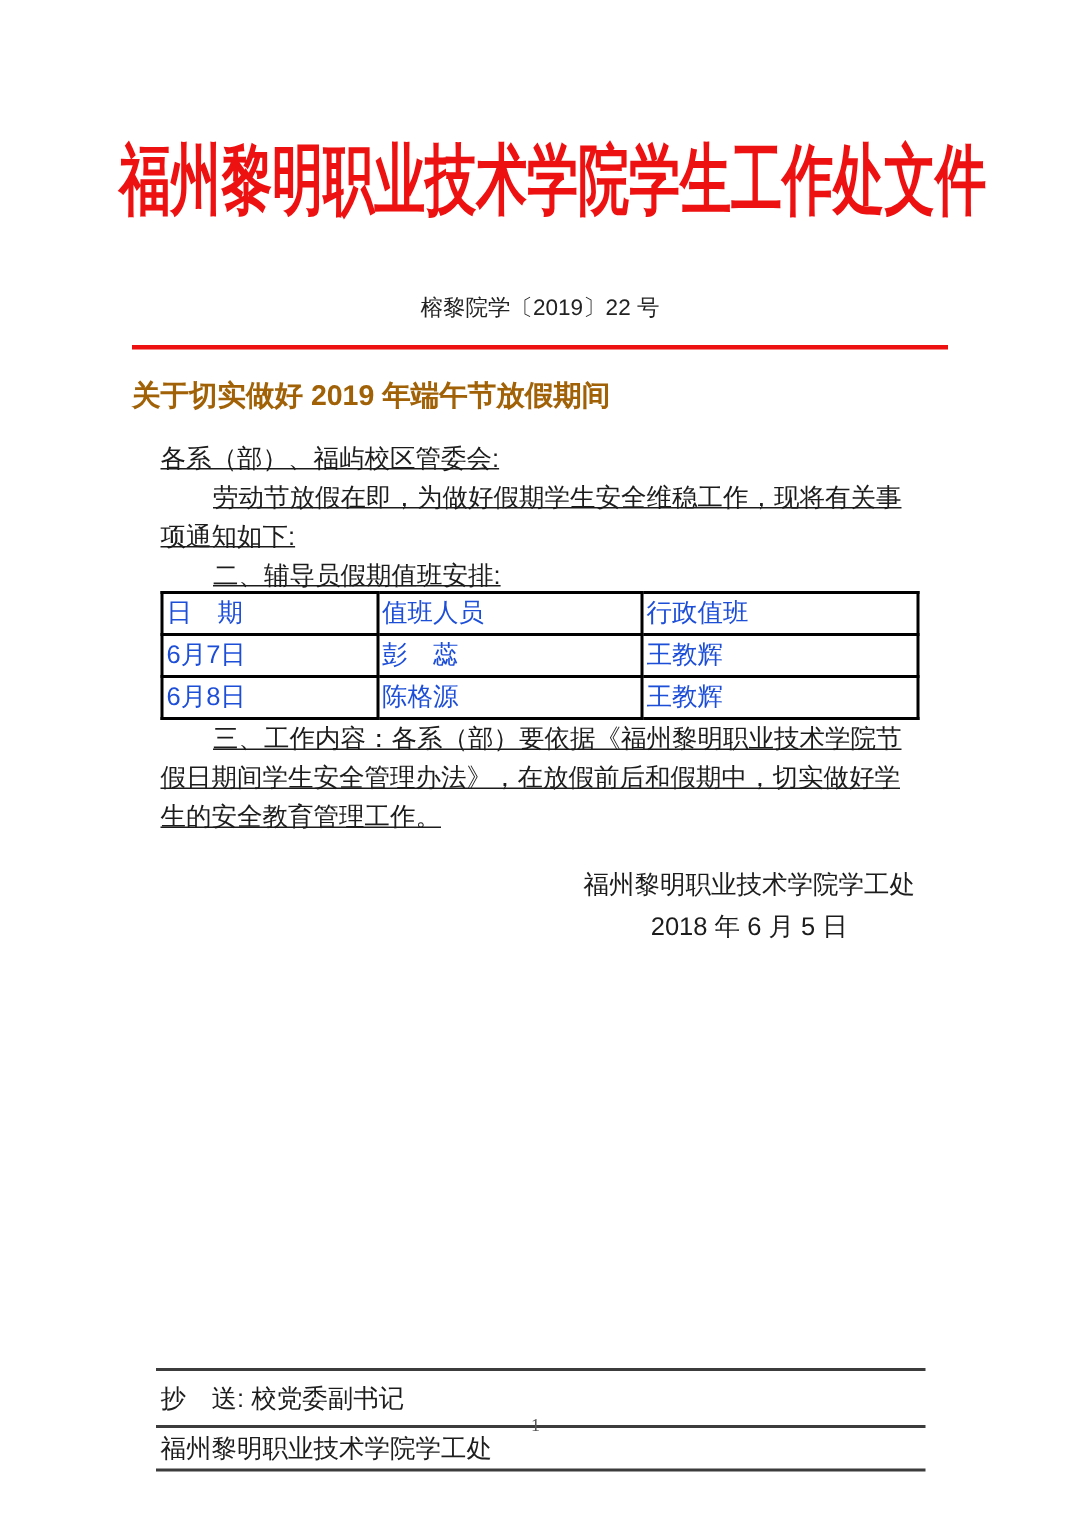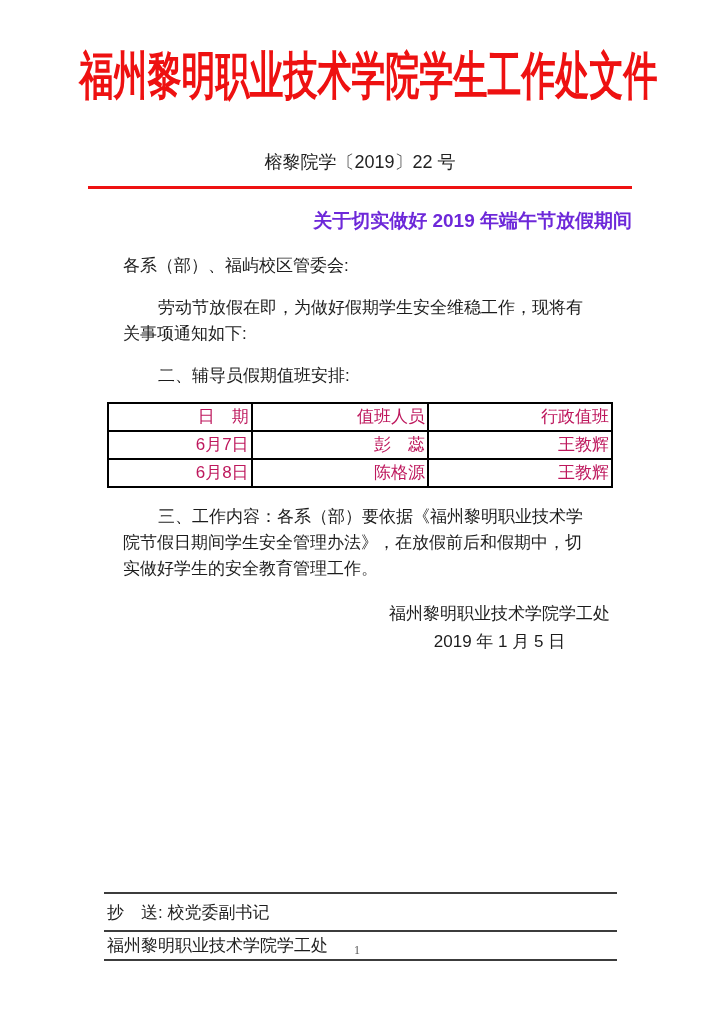--- a/index.html
+++ b/index.html
@@ -8,84 +8,84 @@
     width: 720px; height: 1019px;
     background: #ffffff;
     font-family: "Liberation Sans", sans-serif;
     color: #1c1c1c;
     position: relative;
     overflow: hidden;
   }
   .page { padding: 0 88px; position: relative; }
 
   
-  .red-title { margin-top: 48px; height: 56px; text-align: center; }
+  .red-title { margin-top: 92px; height: 56px; text-align: center; }
   .red-title .stretch {
     display: inline-block;
     font-size: 33px;
     font-weight: bold;
     color: #ee1111;
     line-height: 56px;
     white-space: nowrap;
     transform: scale(1.03, 1.55);
     transform-origin: center;
   }
   .doc-number {
     margin-top: 48px;
     text-align: center;
-    font-size: 18px;
+    font-size: 15px;
     line-height: 20px;
     color: #222;
   }
   .red-rule { margin-top: 14px; height: 3px; background: #ee1111; }
 
   
   .doc-title {
     margin-top: 16px;
-    text-align: right;
+    text-align: left;
     font-size: 19px;
     font-weight: bold;
     line-height: 32px;
-    color: #6d28d9;
+    color: #a16207;
   }
 
   
   .body-text { margin: 12px 19px 0 19px; font-size: 17px; line-height: 26px; }
-  .body-text p { margin: 16px; }
+  .body-text p { margin: 0; text-decoration: underline; }
   .indent { text-indent: 35px; }
   .bold-inline { font-weight: bold; }
 
   
   table.duty-table {
     width: 100%;
     border-collapse: collapse;
     margin-top: -3px;
   }
   table.duty-table td {
     border: 2px solid #000;
-    text-align: right;
+    text-align: left;
     font-size: 17px;
     height: 25px;
     padding: 0 2px;
-    color: #be185d;
+    color: #1d4ed8;
   }
 
   
   .signature {
     width: fit-content;
     margin: 18px 22px 0 auto;
     text-align: center;
     font-size: 17px;
     line-height: 28px;
   }
 
   
   .footer {
     position: absolute;
-    left: 104px; right: 103px; top: 892px;
+    left: 104px; right: 103px; top: 912px;
     font-size: 17px;
     color: #1d1d1d;
   }
   .footer-rule { height: 0; border-top: 2px solid #3c3c3c; }
   .footer-row-copy { padding: 8px 3px 7px 3px; line-height: 21px; }
   .footer-row-issue {
     display: flex; justify-content: space-between;
     padding: 3px 3px 2px 3px; line-height: 22px;
   }
 
@@ -144,21 +144,21 @@
           <td>王教辉</td>
         </tr>
       </tbody>
     </table>
 
     <p class="indent">三、工作内容：各系（部）要依据《福州黎明职业技术学院节假日期间学生安全管理办法》，在放假前后和假期中，切实做好学生的安全教育管理工作。</p>
   </div>
 
   <div class="signature">
     <div>福州黎明职业技术学院学工处</div>
-    <div>2019 年 1 月 5 日</div>
+    <div>2018 年 6 月 5 日</div>
   </div>
 
 </div>
 
 <div class="footer">
   <div class="footer-rule"></div>
   <div class="footer-row-copy">抄　送: 校党委副书记</div>
   <div class="footer-rule"></div>
   <div class="footer-row-issue">
     <span>福州黎明职业技术学院学工处</span>

